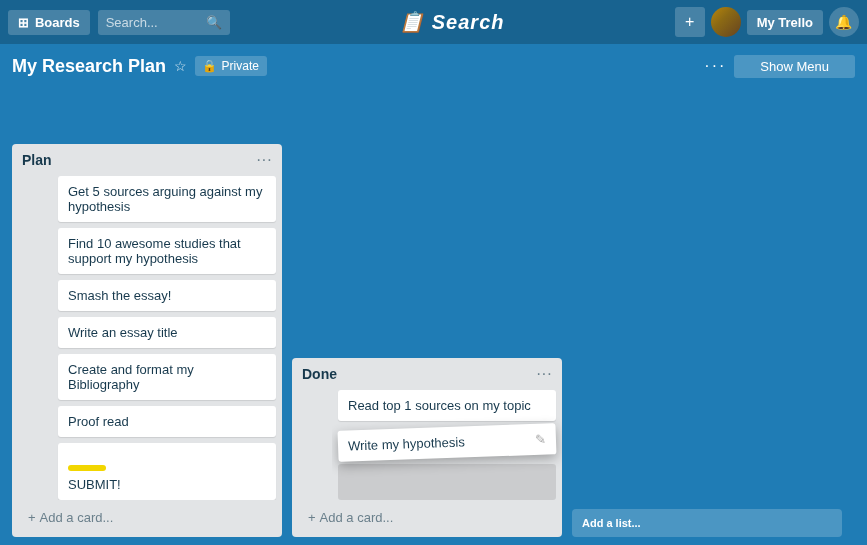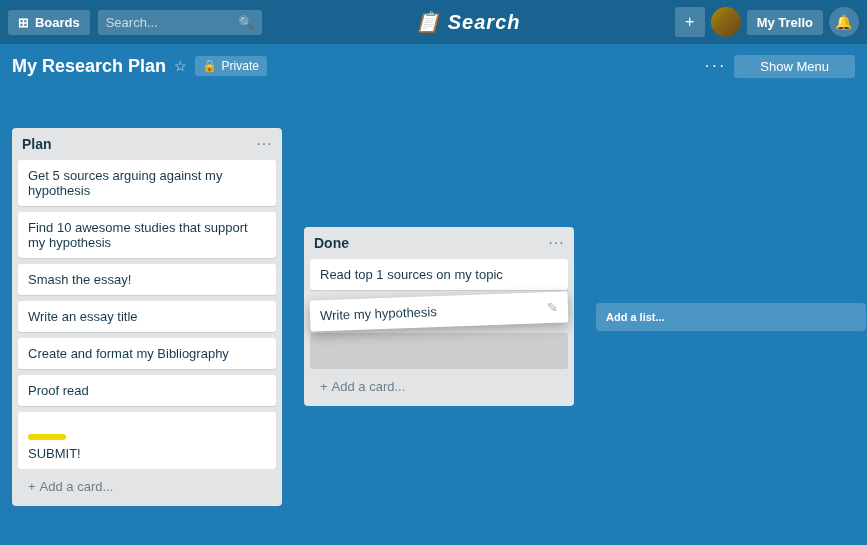--- a/index.html
+++ b/index.html
@@ -32,21 +32,21 @@
       font-size: 13px;
       font-weight: 600;
       cursor: pointer;
     }
     .nav-search {
       background: rgba(255,255,255,0.2);
       border: none;
       border-radius: 3px;
       color: white;
       padding: 5px 40px 5px 8px;
-      width: 164px;
+      width: 132px;
       font-size: 13px;
       outline: none;
     }
     .nav-search::placeholder { color: rgba(255,255,255,0.7); }
     .nav-search-wrap {
       position: relative;
       display: flex;
       align-items: center;
     }
     .nav-search-icon {
@@ -181,22 +181,22 @@
       padding: 4px 26px;
       font-size: 13px;
       font-weight: 400;
       cursor: pointer;
     }
 
     
     .board-content {
       padding: 8px 12px;
       display: flex;
-      gap: 22px;
-      align-items: center;
+      gap: 10px;
+      align-items: flex-end;
       height: calc(545px - 88px);
       overflow-x: auto;
     }
 
     
     .list {
       background: #e2e4e6;
       border-radius: 4px;
       width: 270px;
       min-width: 270px;
@@ -222,20 +222,21 @@
       font-size: 16px;
       cursor: pointer;
       line-height: 1;
     }
     .list-cards {
       padding: 0 6px;
       display: flex;
       flex-direction: column;
       gap: 6px;
       overflow-y: auto;
+      margin-left: 40px;
     }
     .card {
       background: white;
       border-radius: 3px;
       padding: 8px 10px;
       font-size: 13px;
       color: #17394d;
       cursor: pointer;
       box-shadow: 0 1px 1px rgba(0,0,0,0.1);
       position: relative;

